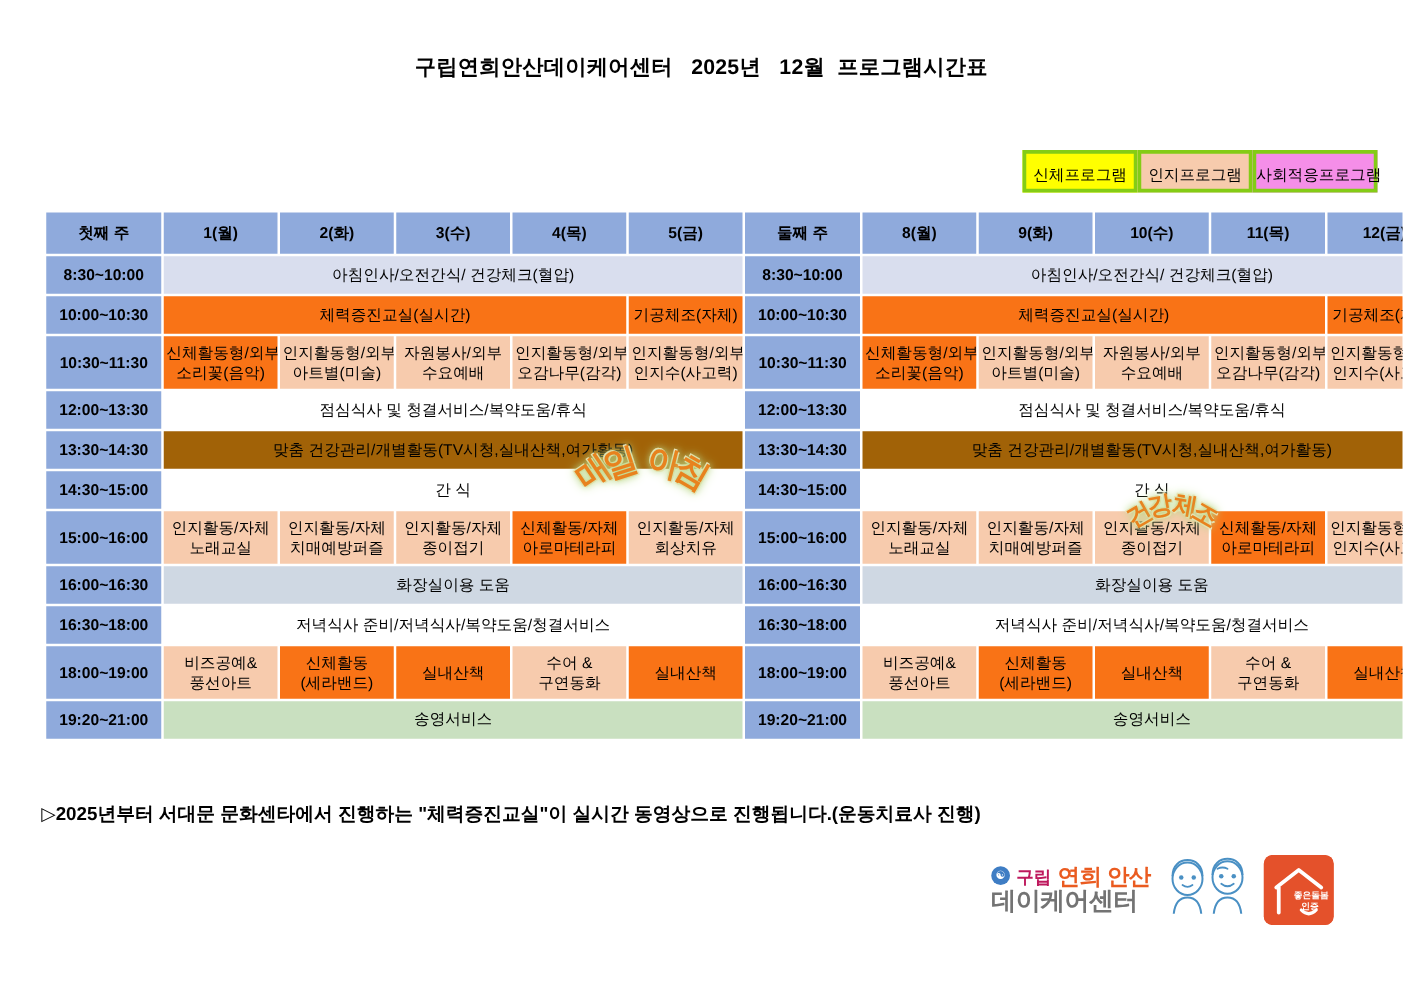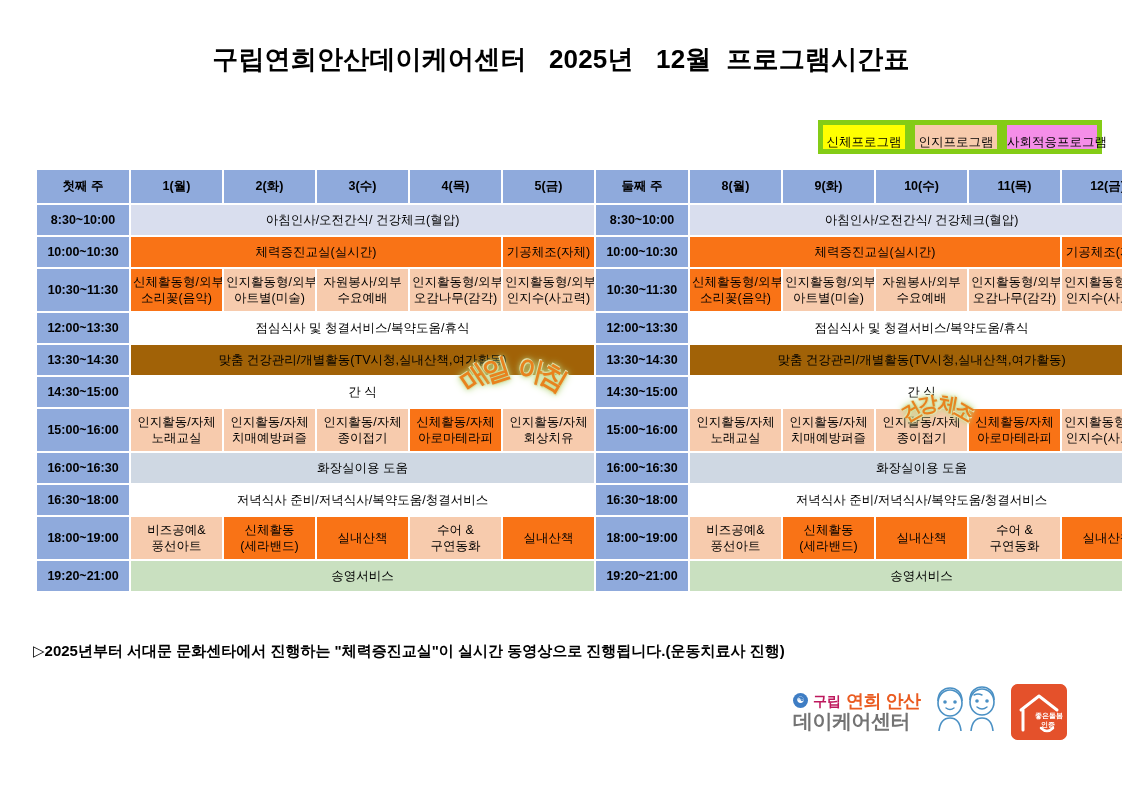--- a/index.html
+++ b/index.html
@@ -15,41 +15,41 @@
     position: relative;
     width: 1122px; height: 793px;
     background: #ffffff;
   }
 
   
   .title {
     position: absolute;
     top: 42px; left: 0; width: 1122px;
     text-align: center;
-    font-size: 26px;
+    font-size: 17px;
     font-weight: bold;
     color: #000000;
     letter-spacing: 0.2px;
     white-space: pre;
   }
 
   
   .legend {
     position: absolute;
     top: 120px; left: 818px;
     display: flex;
     gap: 0px;
   }
   .legend-item {
     height: 34px;
     line-height: 34px;
     text-align: center;
     font-size: 12.5px;
     color: #000;
-    border: 5px solid #84cc16;
+    border: 3px solid #84cc16;
     white-space: nowrap;
   }
   .legend-item.physical { width: 92px; background: #FFFF00; }
   .legend-item.cognitive { width: 92px; background: #F7CBAD; }
   .legend-item.social    { width: 100px; background: #F58EE8; }
 
   
   .sched {
     position: absolute;
     top: 168px; left: 35px;
@@ -84,21 +84,21 @@
     color: #ffffff;
     font-weight: bold;
     font-size: 12.5px;
     height: 30px;
   }
 
   .bg-white    { background: #ffffff; }
   .bg-lav      { background: #D9DEEE; }
   .bg-lblue    { background: #a16207; }
   .bg-gray     { background: #CFD8E3; }
-  .bg-green    { background: #C9E0C0; }
+  .bg-green    { background: #C9E0C0; font-family: Liberation Mono, monospace; }
   .bg-yellow   { background: #f97316; }
   .bg-peach    { background: #F7CBAD; }
 
   .r-tall  { height: 42px; margin-top: 39px; }
   .r-norm  { height: 30px; }
   .r-eve   { height: 42px; }
 
   .two-line { line-height: 1.3; }
   .two-line span { display: block; }
 

